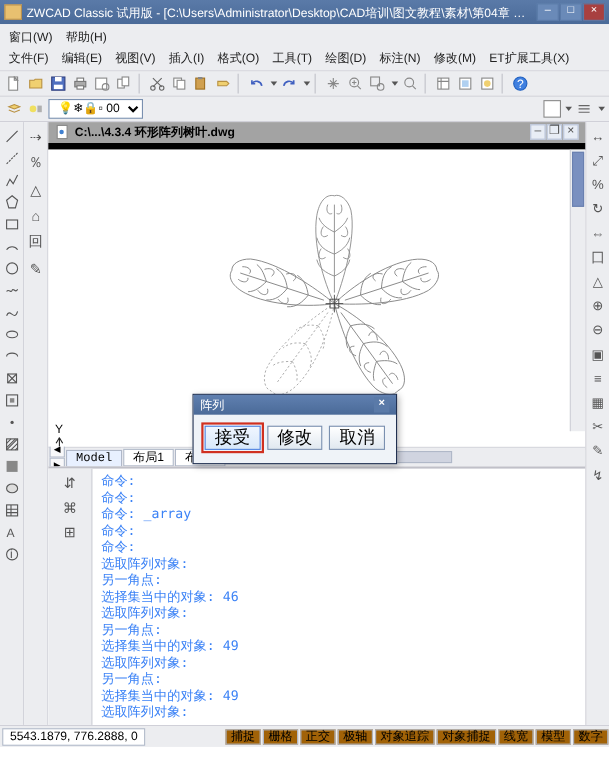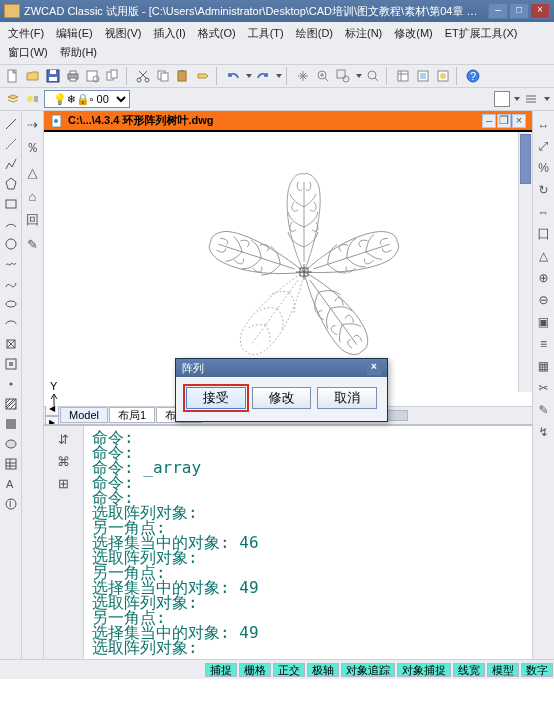--- a/index.html
+++ b/index.html
@@ -20,81 +20,81 @@
 .colorbox { width: 16px; height: 16px; background: #fff; border: 1px solid #888; display: inline-block; }
 svg { display: block; }
 .icon { width: 14px; height: 14px; }
 .dropdown-arrow { width: 0; height: 0; border-left: 3px solid transparent; border-right: 3px solid transparent; border-top: 4px solid #555; display: inline-block; margin-left: 2px; }
 .workspace { display: flex; height: 548px; }
 .left-tools { width: 22px; background: #ecedf0; border-right: 1px solid #d0d0d8; display: flex; flex-direction: column; align-items: center; padding-top: 4px; gap: 2px; }
 .lt-btn { width: 18px; height: 18px; display: flex; align-items: center; justify-content: center; }
 .mid-tools { width: 22px; background: #ecedf0; border-right: 1px solid #d0d0d8; display: flex; flex-direction: column; align-items: center; padding-top: 4px; gap: 6px; }
 .mid-btn { width: 18px; height: 18px; display: flex; align-items: center; justify-content: center; font-size: 13px; color: #555;}
 .drawing-area { flex: 1; display: flex; flex-direction: column; position: relative; }
-.doc-tab { background: #f97316; border-bottom: 2px solid #000000; padding: 2px 6px; display: flex; align-items: center; }
+.doc-tab { background: #a3a3a3; border-bottom: 6px solid #000000; padding: 2px 6px; display: flex; }
 .doc-tab .file-icon { margin-right: 4px; display:inline-block; }
 .doc-tab .name { font-weight: bold; }
 .doc-win-btns { margin-left: auto; display: flex; gap: 1px; font-size:10px; color:#555; }
 .doc-win-btn { width:14px; height:14px; border:1px solid #b8c4da; background:#e8edf5; text-align:center; line-height:11px;}
 .canvas { flex: 1; background: #fff; position: relative; overflow: hidden; }
 .canvas svg { position: absolute; top: 0; left: 0; }
 .vscroll { position: absolute; right: 0; top: 0; width: 14px; bottom: 14px; background: #ecedf0; border-left: 1px solid #d0d0d8; }
 .vscroll-thumb { position: absolute; top: 2px; right: 1px; width: 11px; height: 50px; background: #7a90c0; border: 1px solid #6a80b0; }
 .hscroll-row { height: 18px; background: #ecedf0; border-top: 1px solid #d0d0d8; display: flex; align-items: center; }
 .sheet-nav-btn { width: 14px; height: 14px; border: 1px solid #b0b8c8; background: #f8f8fa; display: flex; align-items: center; justify-content: center; font-size: 8px; margin-left:1px;}
 .sheet-tab { padding: 1px 8px; border: 1px solid #b0b8c8; background: #fff; font-size: 11px; margin-left:1px;}
-.sheet-tab.active { background: #e8f0ff; }
+.sheet-tab.active { background: #e8f0ff; font-family: Liberation Mono, monospace; }
 .hscroll-track { flex:1; background:#ecedf0; height:14px; margin-left:4px; position:relative; }
 .hscroll-thumb { position:absolute; left:2px; top:1px; height:11px; width:200px; background:#d0d4e0; border:1px solid #b0b8c8;}
 .right-tools { width: 22px; background: #ecedf0; border-left: 1px solid #d0d0d8; display: flex; flex-direction: column; align-items: center; padding-top: 4px; gap: 4px; }
 .command-panel { height: auto; border-top: 2px solid #c0c0c8; display: flex; background: #fff; }
 .cmd-left-tools { width: 40px; background: #ecedf0; border-right: 1px solid #d0d0d8; display:flex; flex-direction:column; align-items:center; padding-top:4px; gap:4px;}
-.cmd-text { flex: 1; padding: 4px 8px; font-family: SimSun, monospace; font-size: 16px; line-height: 15px; white-space: pre; overflow:hidden; color:#0f766e;}
+.cmd-text { flex: 1; padding: 4px 8px; font-family: SimSun, monospace; font-size: 12px; line-height: 15px; white-space: pre; overflow:hidden; color:#3b82f6;}
 .statusbar { background: #ecedf0; border-top: 1px solid #d0d0d8; height: 20px; display: flex; align-items: center; font-size: 11px; }
 .coords { padding: 0 6px; border: 1px solid #b0b8c8; background: #fff; height: 16px; line-height: 14px; margin: 0 2px; }
 .status-flex { flex: 1; }
-.status-btn { padding: 0 4px; border: 1px solid #b0b8c8; background: #5eead4; height: 16px; line-height: 14px; margin: 0 1px; }
-.dialog { position: absolute; left: 175px; top: 358px; width: 213px; background: #eff3f8; border: 1px solid #203050; box-shadow: 2px 2px 6px rgba(0,0,0,0.3); z-index: 100; }
+.status-btn { padding: 0 4px; border: 1px solid #b0b8c8; background: #a16207; height: 16px; line-height: 14px; margin: 0 1px; }
+.dialog { position: absolute; left: 175px; top: 358px; width: 186px; background: #eff3f8; border: 1px solid #203050; box-shadow: 2px 2px 6px rgba(0,0,0,0.3); z-index: 100; }
 .dialog-title { background: linear-gradient(#6080b0, #4a6a98); color: #fff; height: 18px; display: flex; align-items: center; padding: 0 6px; font-size: 11px; }
 .dialog-close { margin-left: auto; width: 14px; height: 14px; background: #5a7aa8; color: #fff; text-align: center; line-height: 12px; font-weight: bold; font-size: 10px; }
 .dialog-body { padding: 10px 10px 12px; text-align: center; }
 .dialog-msg { font-size: 12px; margin-bottom: 12px; }
 .dialog-btns { display: flex; gap: 6px; justify-content: center; }
-.dialog-btn { width: 60px; height: 22px; border: 1px solid #7a90b0; background: linear-gradient(#fff, #e0e8f0); font-size: 13px; text-align: center; }
+.dialog-btn { width: 60px; height: 22px; border: 1px solid #7a90b0; background: linear-gradient(#fff, #e0e8f0); font-size: 16px; text-align: center; }
 .dialog-btn.primary { outline: 2px solid #d03020; outline-offset: 1px; border: 1px solid #4a80e0; background: linear-gradient(#f0f6ff, #d8e8fa); }
 </style>
 </head>
 <body>
 
 <div class="titlebar">
   <span class="app-icon"></span>
   <span class="title">ZWCAD Classic 试用版 - [C:\Users\Administrator\Desktop\CAD培训\图文教程\素材\第04章 编辑二维图形\4.3....</span>
   <div class="win-btns">
     <div class="win-btn">–</div>
     <div class="win-btn">□</div>
     <div class="win-btn close">×</div>
   </div>
 </div>
 
 <div class="menubar">
+  <div class="row" id="menu-row2">
+      <span class="menu-item">窗口(W)</span>
+      <span class="menu-item">帮助(H)</span>
+    </div>
   <div class="row" id="menu-row1">
       <span class="menu-item">文件(F)</span>
       <span class="menu-item">编辑(E)</span>
       <span class="menu-item">视图(V)</span>
       <span class="menu-item">插入(I)</span>
       <span class="menu-item">格式(O)</span>
       <span class="menu-item">工具(T)</span>
       <span class="menu-item">绘图(D)</span>
       <span class="menu-item">标注(N)</span>
       <span class="menu-item">修改(M)</span>
       <span class="menu-item">ET扩展工具(X)</span>
-    </div>
-  <div class="row" id="menu-row2">
-      <span class="menu-item">窗口(W)</span>
-      <span class="menu-item">帮助(H)</span>
     </div>
 </div>
 
 <div class="toolbar">
   <span class="tb-btn">
       <svg class="icon" viewBox="0 0 14 14">
         <rect x="2" y="1" width="8" height="12" fill="#fff" stroke="#888"></rect>
         <path d="M7 1l3 3H7z" fill="#d0d0d0" stroke="#888"></path>
       </svg>
     </span>
@@ -504,20 +504,21 @@
       <div class="lt-btn">
         <span style="font-size:12px;color:#555">✎</span>
       </div>
       <div class="lt-btn">
         <span style="font-size:12px;color:#555">↯</span>
       </div>
     </div>
 </div>
 
 <div class="statusbar">
+  <span class="coords">5543.1879, 776.2888, 0</span>
   <span class="status-flex"></span>
   <span id="status-btns"><span class="status-btn">捕捉</span><span class="status-btn">栅格</span><span class="status-btn">正交</span><span class="status-btn">极轴</span><span class="status-btn">对象追踪</span><span class="status-btn">对象捕捉</span><span class="status-btn">线宽</span><span class="status-btn">模型</span><span class="status-btn">数字</span></span>
 </div>
 
 <div class="dialog">
   <div class="dialog-title">
     <span>阵列</span>
     <span class="dialog-close">×</span>
   </div>
   <div class="dialog-body">

